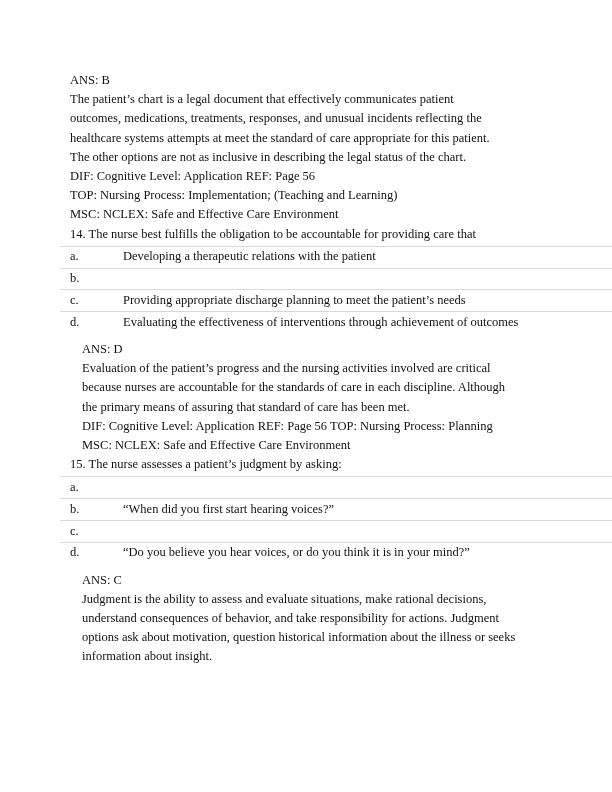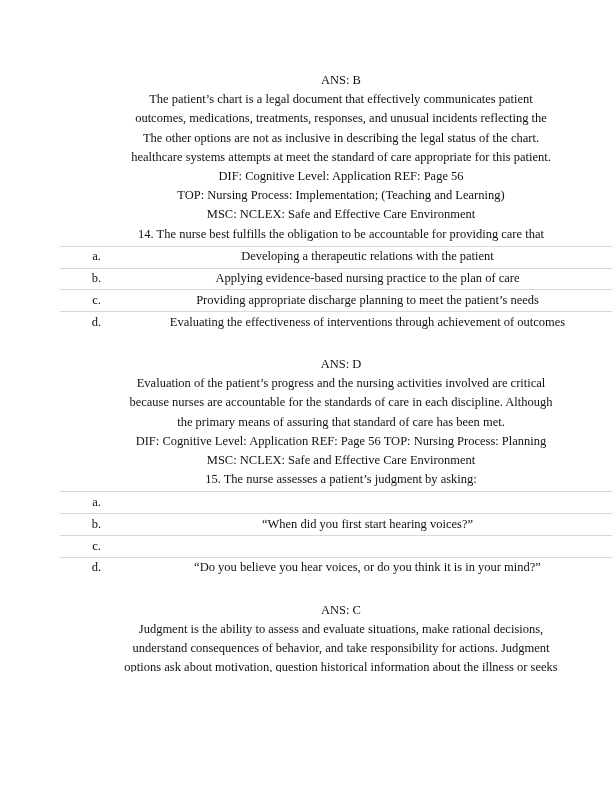--- a/index.html
+++ b/index.html
@@ -13,34 +13,33 @@
   html,body{margin:0;padding:0;background:var(--page_bg);}
   .page{
     position:relative;
     width:612px;height:672px;
     background:var(--page_bg);
     overflow:hidden;
     font-family:"Liberation Serif","DejaVu Serif",serif;
     font-size:12.5px;
     line-height:19.2px;
     color:var(--text);
-    text-align:center;
   }
   .content{position:absolute;top:71px;left:0;width:612px;}
   .para .line{padding-left:70px;white-space:nowrap;}
   .opt-table{margin-left:60px;margin-top:2px;}
   .opt-row{
     display:flex;
     border-top:1px solid var(--rule);
     padding:0.5px 0 0.5px 10px;
     line-height:19.8px;
   }
   .opt-letter{flex:0 0 53px;width:53px;}
   .opt-text{flex:1;white-space:nowrap;}
-  .after-table{margin-top:22px;}
+  .after-table{margin-top:7px;padding-left:12px;}
   .brand{
     position:absolute;left:509px;top:746px;
     width:90px;height:27px;
     background:var(--badge_bg);
     border-radius:7px;
     display:flex;align-items:center;justify-content:center;
     font-family:"Liberation Sans","DejaVu Sans",sans-serif;
     flex-direction:column;
   }
   .brand-plus{margin-right:4px;display:block;}
@@ -50,39 +49,38 @@
 </head>
 <body>
 
 <div class="page">
   <div class="content">
 
     <div class="para">
       <div class="line">ANS: B</div>
       <div class="line">The patient’s chart is a legal document that effectively communicates patient</div>
       <div class="line">outcomes, medications, treatments, responses, and unusual incidents reflecting the</div>
+      <div class="line">healthcare systems attempts at meet the standard of care appropriate for this patient.</div>
       <div class="line">The other options are not as inclusive in describing the legal status of the chart.</div>
-      <div class="line">healthcare systems attempts at meet the standard of care appropriate for this patient.</div>
       <div class="line">DIF: Cognitive Level: Application REF: Page 56</div>
       <div class="line">TOP: Nursing Process: Implementation; (Teaching and Learning)</div>
       <div class="line">MSC: NCLEX: Safe and Effective Care Environment</div>
     </div>
 
     <div class="para">
       <div class="line">14. The nurse best fulfills the obligation to be accountable for providing care that</div>
     </div>
 
     <div class="opt-table">
       <div class="opt-row">
         <span class="opt-letter">a.</span>
         <span class="opt-text">Developing a therapeutic relations with the patient</span>
       </div>
       <div class="opt-row">
         <span class="opt-letter">b.</span>
-        <span class="opt-text">Applying evidence-based nursing practice to the plan of care</span>
       </div>
       <div class="opt-row">
         <span class="opt-letter">c.</span>
         <span class="opt-text">Providing appropriate discharge planning to meet the patient’s needs</span>
       </div>
       <div class="opt-row">
         <span class="opt-letter">d.</span>
         <span class="opt-text">Evaluating the effectiveness of interventions through achievement of outcomes</span>
       </div>
     </div>

